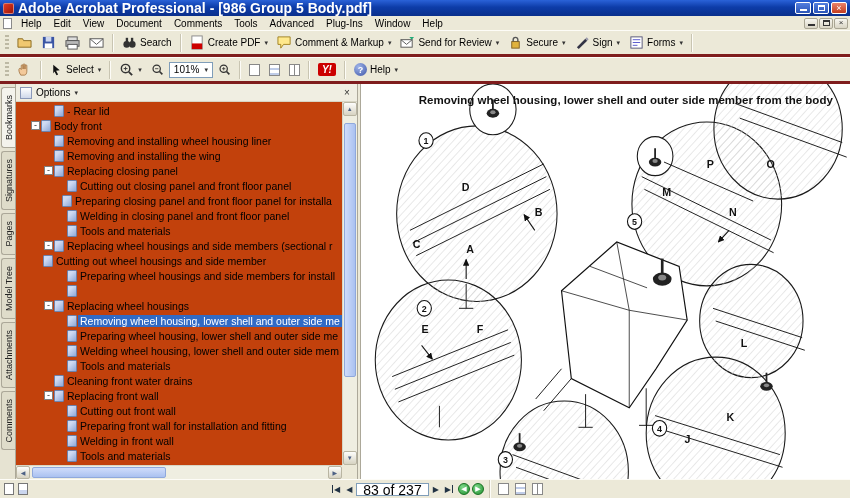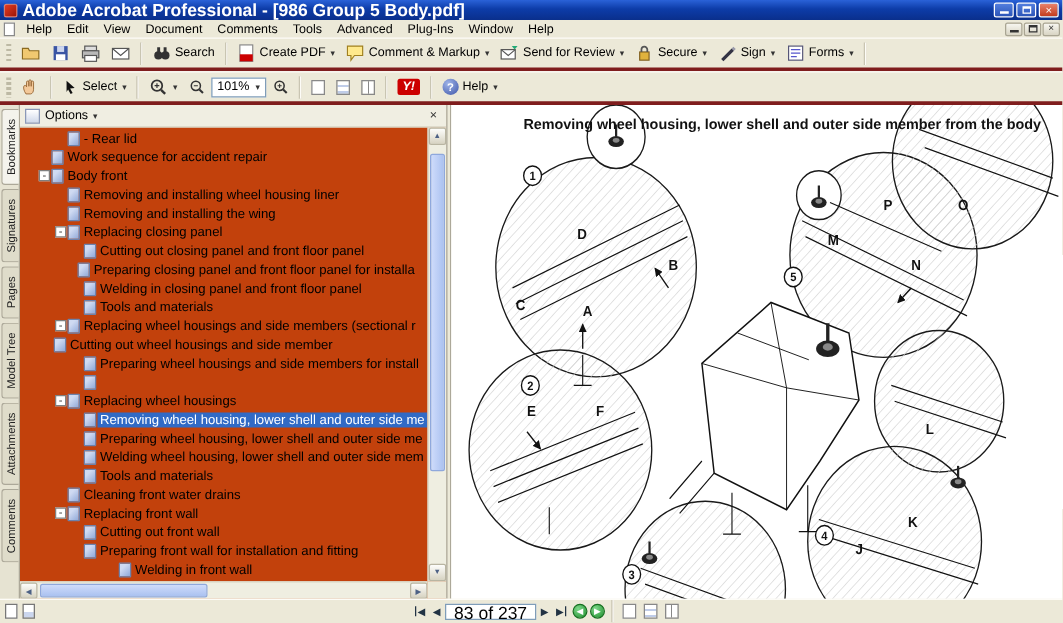--- a/index.html
+++ b/index.html
@@ -351,25 +351,20 @@
         <button class="ph-close">×</button>
       </div>
       <div class="panel-body">
         <div class="tree">
             <div class="bm-row" style="padding-left: 28px;">
               <span class="expander-spacer"></span>
               <span class="bm-icon"></span>
               <span class="bm-label">- Rear lid</span>
             </div>
             <div class="bm-row" style="padding-left: 15px;">
-              <span class="expander-spacer"></span>
-              <span class="bm-icon"></span>
-              <span class="bm-label">Work sequence for accident repair</span>
-            </div>
-            <div class="bm-row" style="padding-left: 15px;">
               <span class="expander">-</span>
               <span class="bm-icon"></span>
               <span class="bm-label">Body front</span>
             </div>
             <div class="bm-row" style="padding-left: 28px;">
               <span class="expander-spacer"></span>
               <span class="bm-icon"></span>
               <span class="bm-label">Removing and installing wheel housing liner</span>
             </div>
             <div class="bm-row" style="padding-left: 28px;">
@@ -459,21 +454,21 @@
             <div class="bm-row" style="padding-left: 41px;">
               <span class="expander-spacer"></span>
               <span class="bm-icon"></span>
               <span class="bm-label">Cutting out front wall</span>
             </div>
             <div class="bm-row" style="padding-left: 41px;">
               <span class="expander-spacer"></span>
               <span class="bm-icon"></span>
               <span class="bm-label">Preparing front wall for installation and fitting</span>
             </div>
-            <div class="bm-row" style="padding-left: 41px; margin-left: 28px;">
+            <div class="bm-row" style="padding-left: 41px;">
               <span class="expander-spacer"></span>
               <span class="bm-icon"></span>
               <span class="bm-label">Welding in front wall</span>
             </div>
             <div class="bm-row" style="padding-left: 41px;">
               <span class="expander-spacer"></span>
               <span class="bm-icon"></span>
               <span class="bm-label">Tools and materials</span>
             </div>
           </div>

